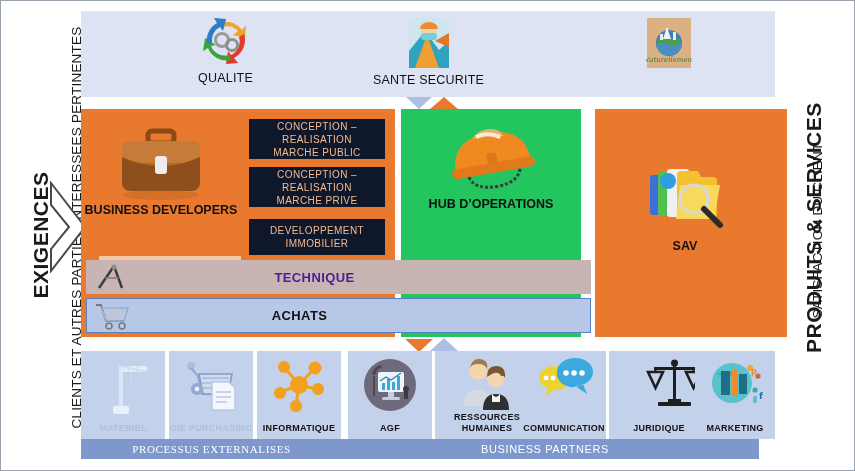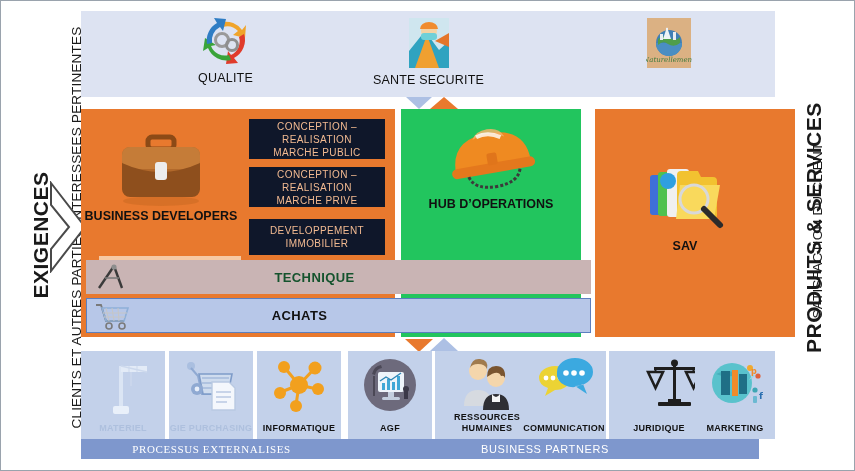--- a/index.html
+++ b/index.html
@@ -16,42 +16,42 @@
 
   
   .topband{position:absolute;left:80px;top:10px;width:694px;height:86px;background:#dde3f2;}
   .topcell{position:absolute;top:0;height:86px;display:flex;flex-direction:column;align-items:center;justify-content:flex-start;padding-top:6px;box-sizing:border-box;}
   .topcell .cap{font-size:12.5px;color:#111;letter-spacing:.2px;margin-top:4px;white-space:nowrap;}
   .ico{display:block;}
 
   
   .orange-l{position:absolute;left:80px;top:108px;width:314px;height:228px;background:#e8792e;}
   .orange-m{position:absolute;left:400px;top:108px;width:180px;height:228px;background:#22c55e;}
-  .orange-r{position:absolute;left:594px;top:108px;width:200px;height:228px;background:#e8792e;}
-
-  .bd-wrap{position:absolute;left:0;top:0;width:160px;height:148px;display:flex;flex-direction:column;align-items:center;justify-content:flex-start;padding-top:20px;box-sizing:border-box;}
+  .orange-r{position:absolute;left:594px;top:108px;width:180px;height:228px;background:#e8792e;padding-left:12px;}
+
+  .bd-wrap{position:absolute;left:0;top:0;width:160px;height:148px;display:flex;flex-direction:column;align-items:center;justify-content:flex-start;padding-top:14px;box-sizing:border-box;}
   .bd-label{font-size:12.5px;font-weight:bold;color:#111;margin-top:2px;white-space:nowrap;}
 
   .subpill{position:absolute;background:#0f172a;color:#f2ba91;font-size:10px;letter-spacing:.4px;
            display:flex;align-items:center;justify-content:center;text-align:center;line-height:13px;}
   .mdt{position:absolute;left:18px;top:147px;width:142px;height:32px;background:#f6c9a4;color:#161616;
        font-size:10.5px;font-weight:600;display:flex;align-items:center;justify-content:center;letter-spacing:.3px;}
 
   .hub-wrap{position:absolute;left:0;top:4px;width:180px;height:140px;display:flex;flex-direction:column;align-items:center;justify-content:flex-start;}
   .hub-label{font-size:12.5px;font-weight:bold;color:#111;margin-top:4px;white-space:nowrap;}
   .sav-wrap{position:absolute;left:0;top:52px;width:180px;height:130px;display:flex;flex-direction:column;align-items:center;}
   .sav-label{font-size:12.5px;font-weight:bold;color:#111;margin-top:6px;}
 
   
   .hbar{position:absolute;display:flex;align-items:center;box-sizing:border-box;}
   .technique{left:85px;top:259px;width:505px;height:34px;background:#c9b4b4;}
   .achats{left:85px;top:297px;width:505px;height:35px;background:#b7c7e8;border:1px solid #5b7fbf;}
   .hbar .hico{position:absolute;left:6px;top:50%;transform:translateY(-50%);}
   .hbar .htxt{width:100%;text-align:center;font-size:13px;font-weight:bold;letter-spacing:.4px;}
-  .technique .htxt{color:#14532d;padding-right:48px;}
+  .technique .htxt{color:#4c1d95;padding-right:48px;}
   .achats .htxt{color:#111;padding-right:78px;}
 
   
   .botcell{position:absolute;top:350px;height:88px;background:#c3d1ea;
            display:flex;flex-direction:column;align-items:center;justify-content:flex-start;padding-top:5px;box-sizing:border-box;}
   .botcell .cap{position:absolute;bottom:5px;left:0;right:0;text-align:center;font-size:9px;font-weight:bold;letter-spacing:.3px;line-height:11px;color:#111;}
   .botcell.ghost .cap{color:#aec0de;}
   .botstrip{position:absolute;top:438px;height:20px;background:#7e97cd;color:#fff;
             display:flex;align-items:center;justify-content:center;font-size:11px;letter-spacing:.6px;}
 

